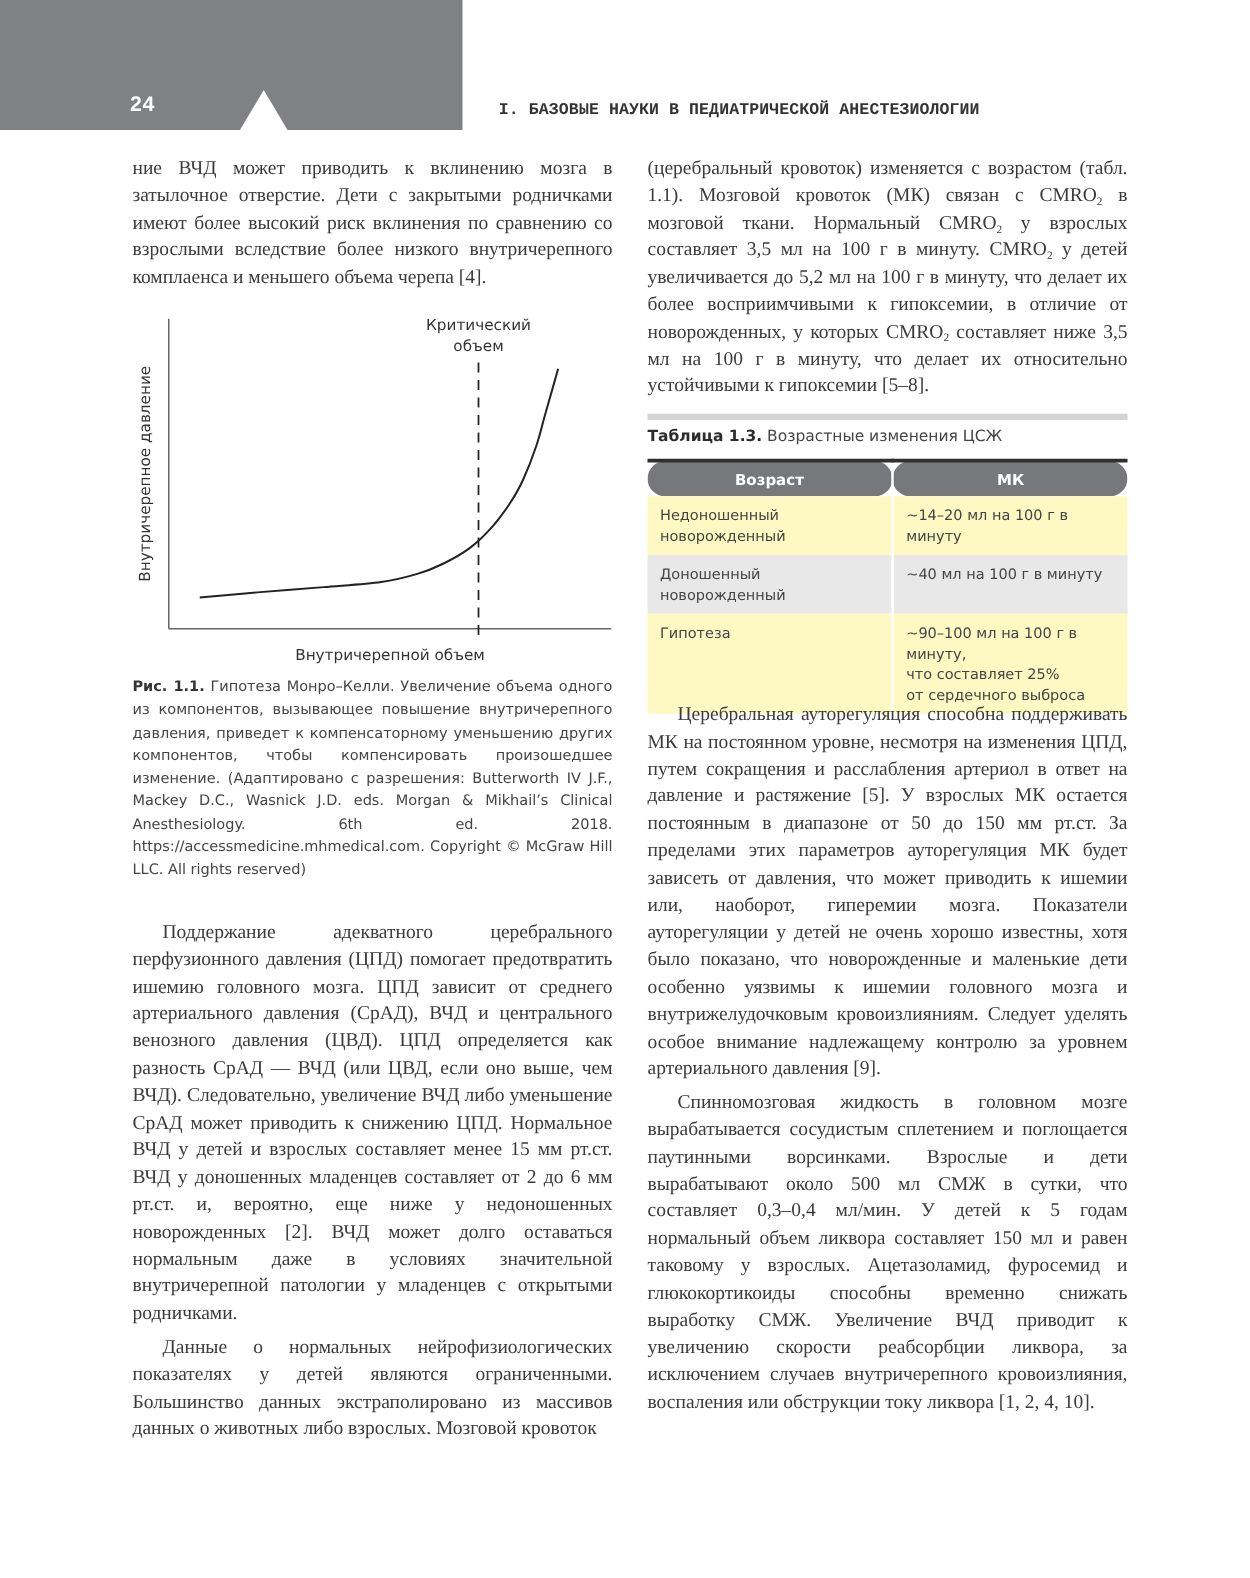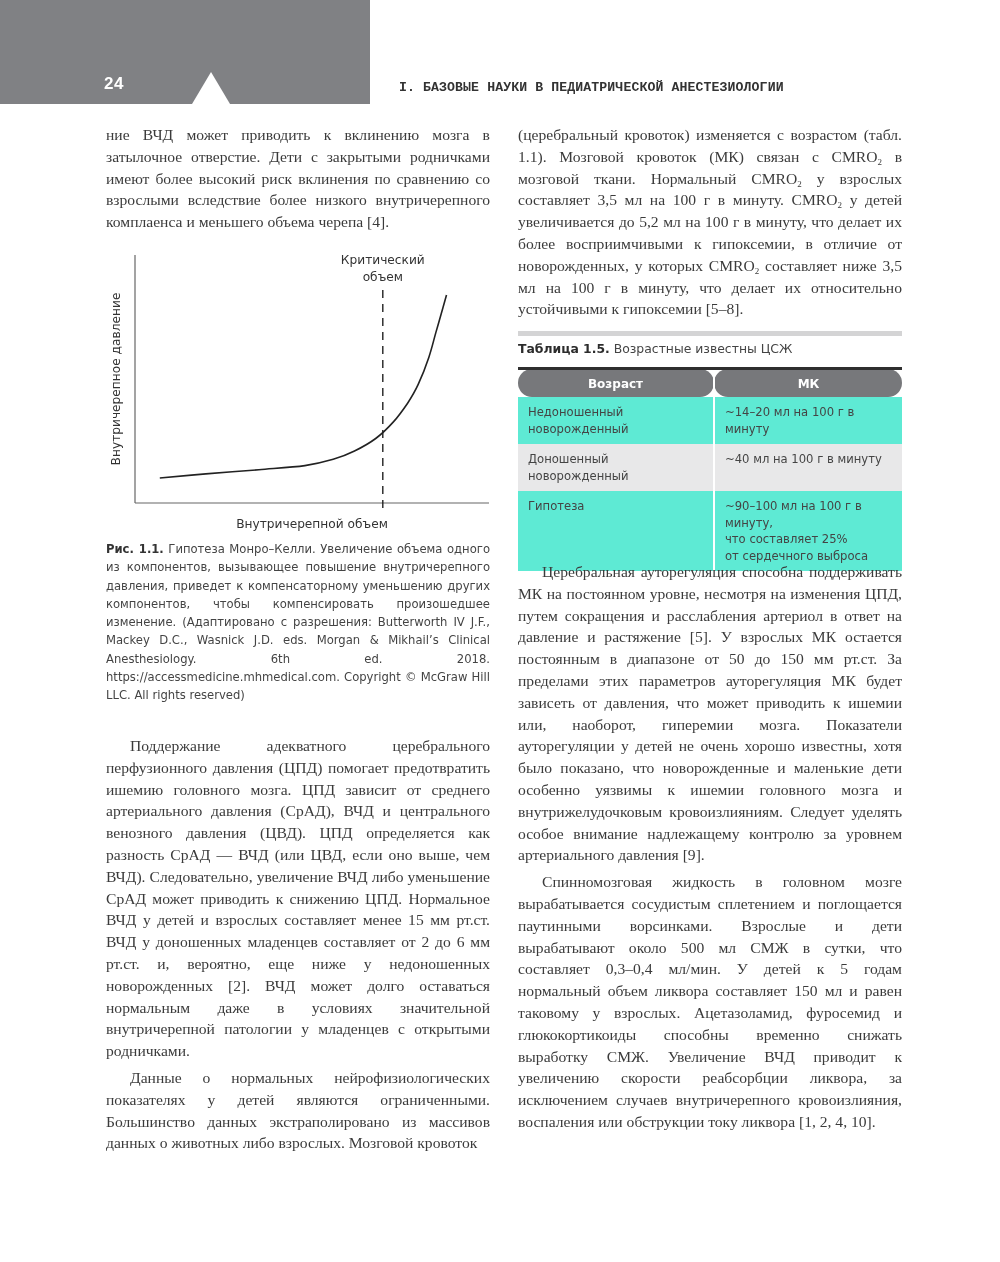--- a/index.html
+++ b/index.html
@@ -30,21 +30,21 @@
 
   .table-topbar { position: absolute; left: 518px; top: 331px; width: 384px; height: 5px; background: #d4d4d5; }
   .table-title { position: absolute; left: 518px; top: 341px; font-family: "DejaVu Sans", sans-serif; font-size: 12.4px; color: #444444; }
   .table-title b { color: #2c2c2c; }
   table.t { position: absolute; left: 518px; top: 367px; width: 384px; border-collapse: collapse;
     font-family: "DejaVu Sans", sans-serif; font-size: 11.6px; color: #444444; }
   table.t thead tr { background: #77787b; border-top: 3px solid #2f2f2f; }
   table.t th { color: #ffffff; font-weight: bold; font-size: 12px; height: 27px; padding: 0; text-align: center; border-radius: 14px; }
   table.t td { vertical-align: top; padding: 7px 10px 7px 10px; line-height: 16.5px; }
   table.t th + th, table.t td + td { border-left: 2px solid #ffffff; }
-  table.t tr.dark { background: #5eead4; padding-left: 33px; }
+  table.t tr.dark { background: #fef9c3; padding-left: 33px; }
   table.t tr.light { background: #e8e8e9; margin-top: 44px; }
   table.t col.c1 { width: 196px; }
   .multiline { white-space: pre-line; }
 </style>
 </head>
 <body>
 
 <div class="hdr-block"></div>
 <div class="hdr-tri"></div>
 <div class="page-num">24</div>
@@ -75,21 +75,21 @@
   <p class="indent">Поддержание адекватного церебрального перфузионного давления (ЦПД) помогает предотвратить ишемию головного мозга. ЦПД зависит от среднего артериального давления (СрАД), ВЧД и центрального венозного давления (ЦВД). ЦПД определяется как разность СрАД — ВЧД (или ЦВД, если оно выше, чем ВЧД). Следовательно, увеличение ВЧД либо уменьшение СрАД может приводить к снижению ЦПД. Нормальное ВЧД у детей и взрослых составляет менее 15 мм рт.ст. ВЧД у доношенных младенцев составляет от 2 до 6 мм рт.ст. и, вероятно, еще ниже у недоношенных новорожденных [2]. ВЧД может долго оставаться нормальным даже в условиях значительной внутричерепной патологии у младенцев с открытыми родничками.</p>
   <p class="indent" style="margin-top:5px;">Данные о нормальных нейрофизиологических показателях у детей являются ограниченными. Большинство данных экстраполировано из массивов данных о животных либо взрослых. Мозговой кровоток</p>
 </div>
 
 <div class="col col-right" style="top:124px;">
   <p><span>(церебральный кровоток) изменяется с возрастом (табл. 1.1). Мозговой кровоток (МК) связан с CMRO</span><sub>2</sub><span> в мозговой ткани. Нормальный CMRO</span><sub>2</sub><span> у взрослых составляет 3,5 мл на 100 г в минуту. CMRO</span><sub>2</sub><span> у детей увеличивается до 5,2 мл на 100 г в минуту, что делает их более восприимчивыми к гипоксемии, в отличие от новорожденных, у которых CMRO</span><sub>2</sub><span> составляет ниже 3,5 мл на 100 г в минуту, что делает их относительно устойчивыми к гипоксемии [5–8].</span></p>
 </div>
 
 <div class="table-topbar"></div>
 <div class="table-title">
-  <b>Таблица 1.5.</b><span> Возрастные известны ЦСЖ</span>
+  <b>Таблица 1.3.</b><span> Возрастные изменения ЦСЖ</span>
 </div>
 <table class="t">
   <colgroup>
       <col class="c1">
       <col>
     </colgroup>
   <thead>
     <tr>
       <th>Возраст</th>
       <th>МК</th>

